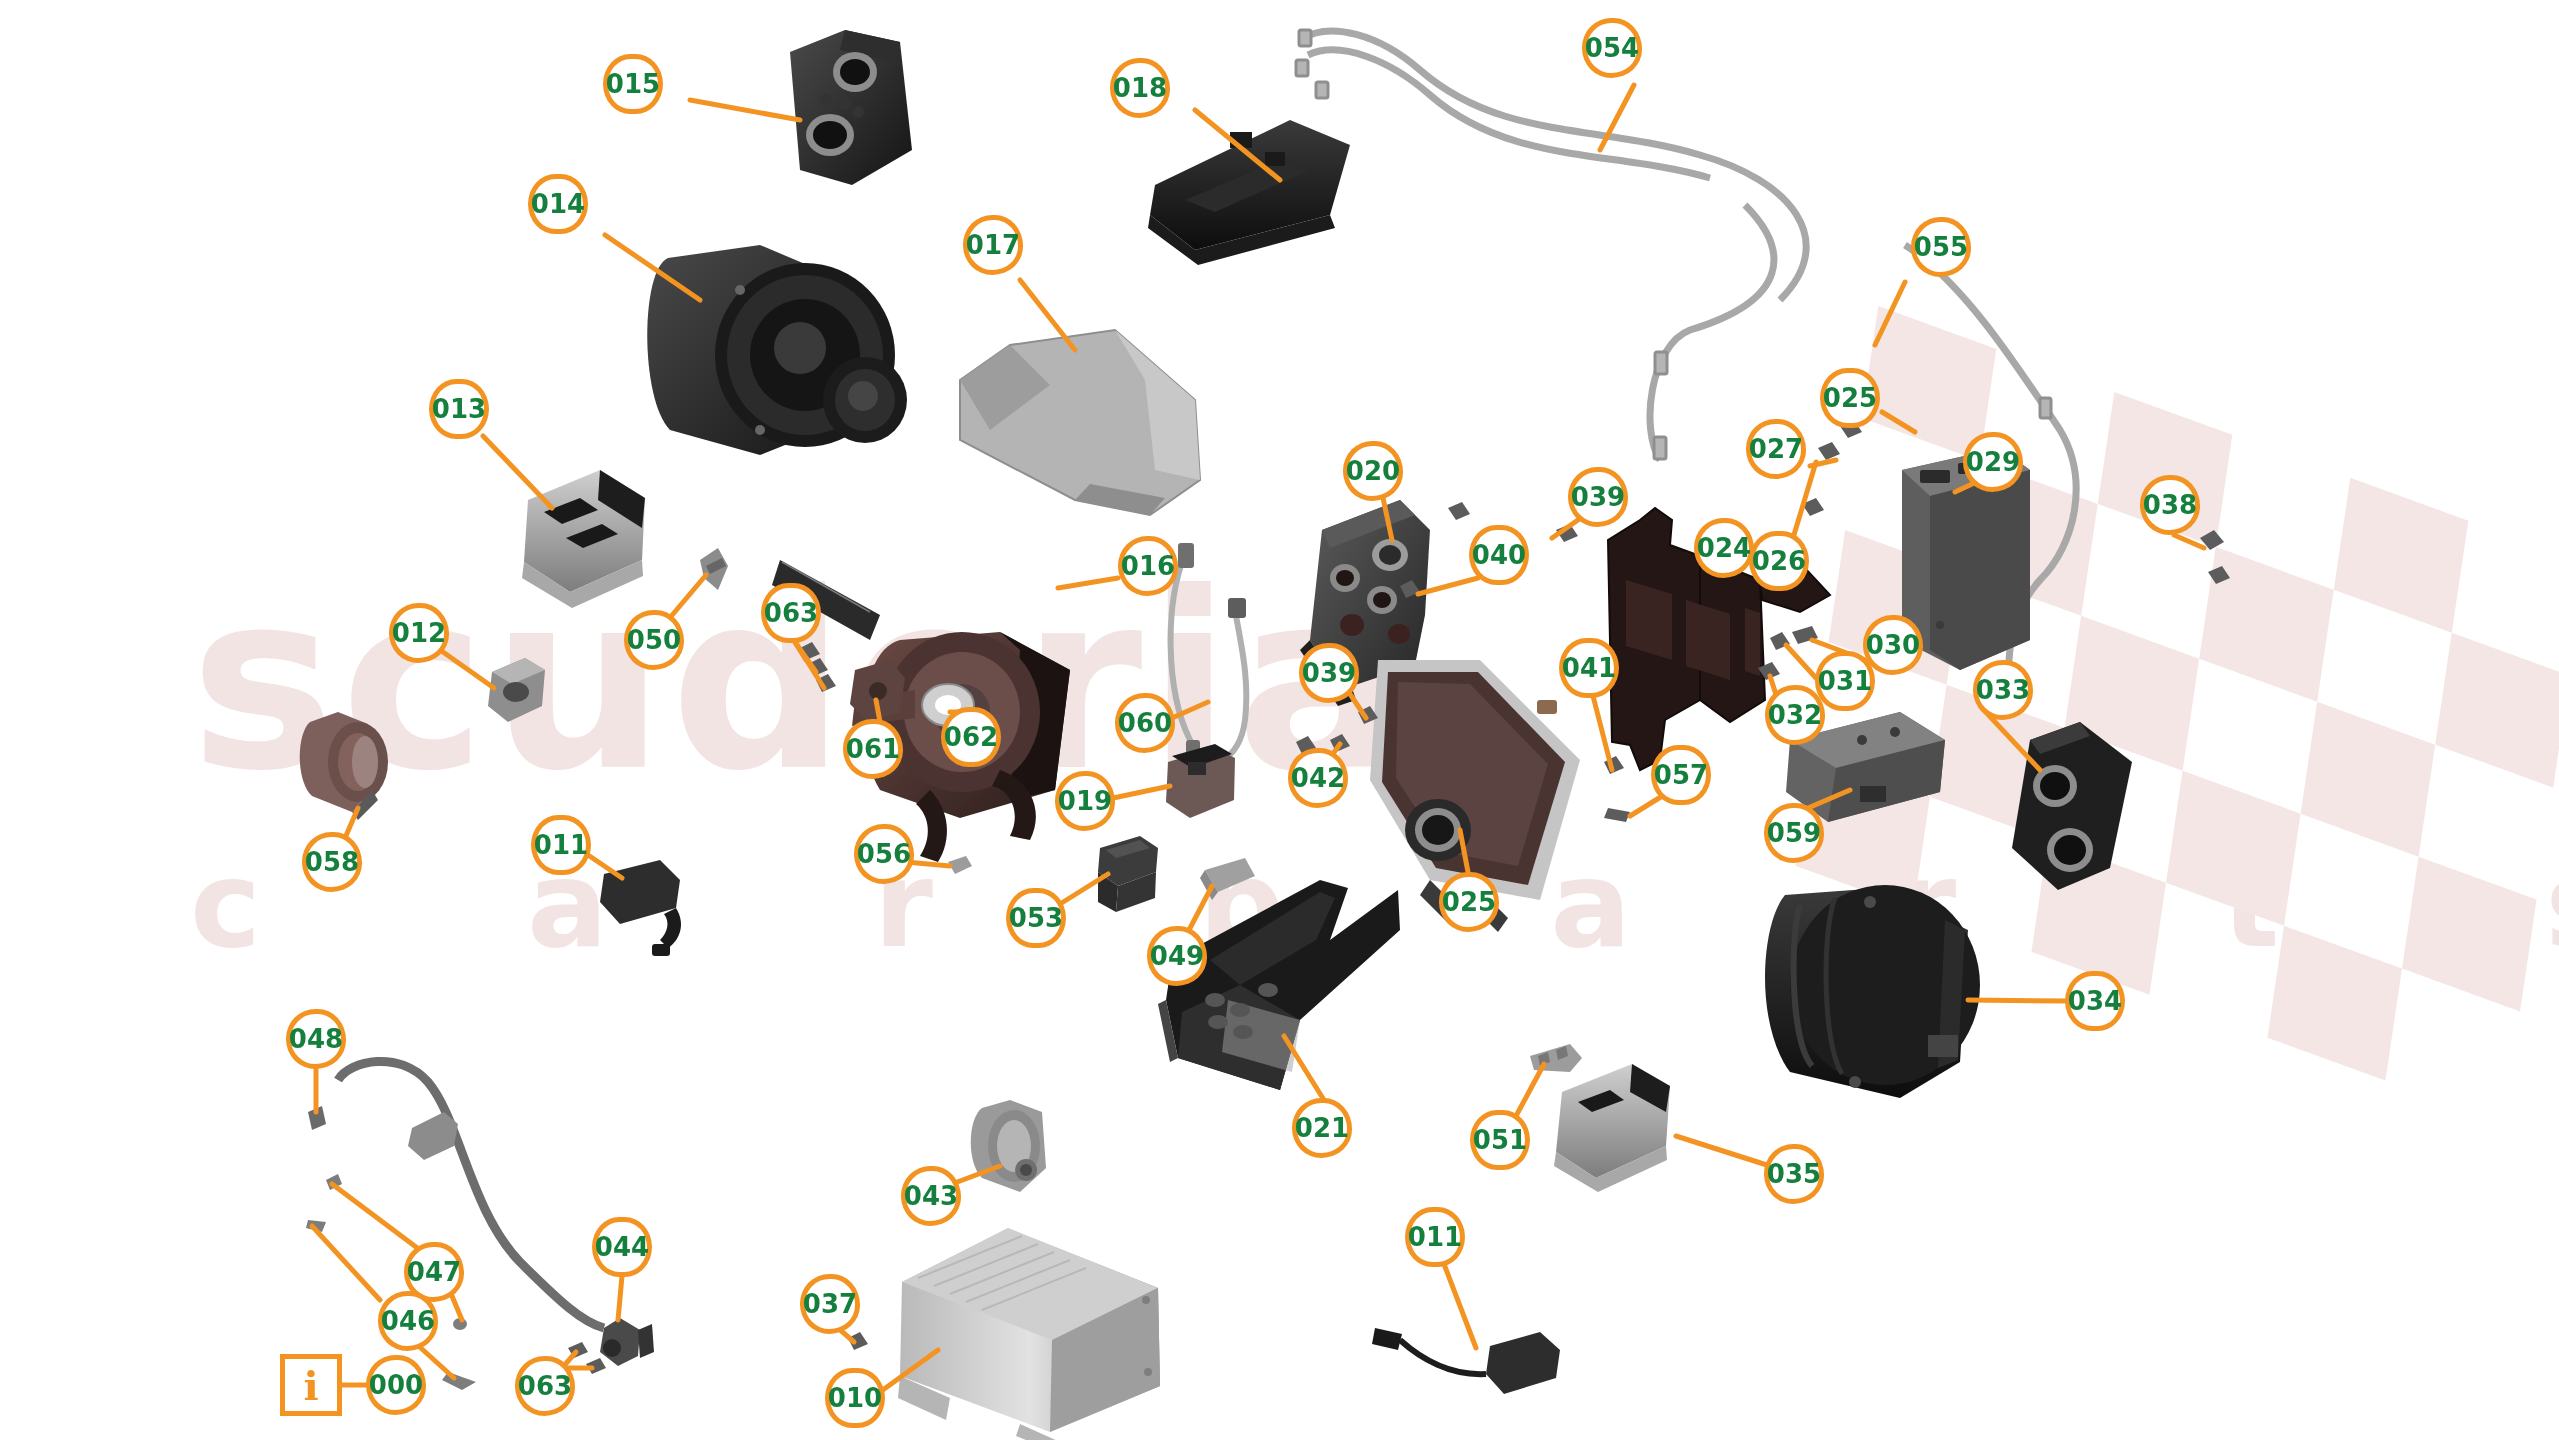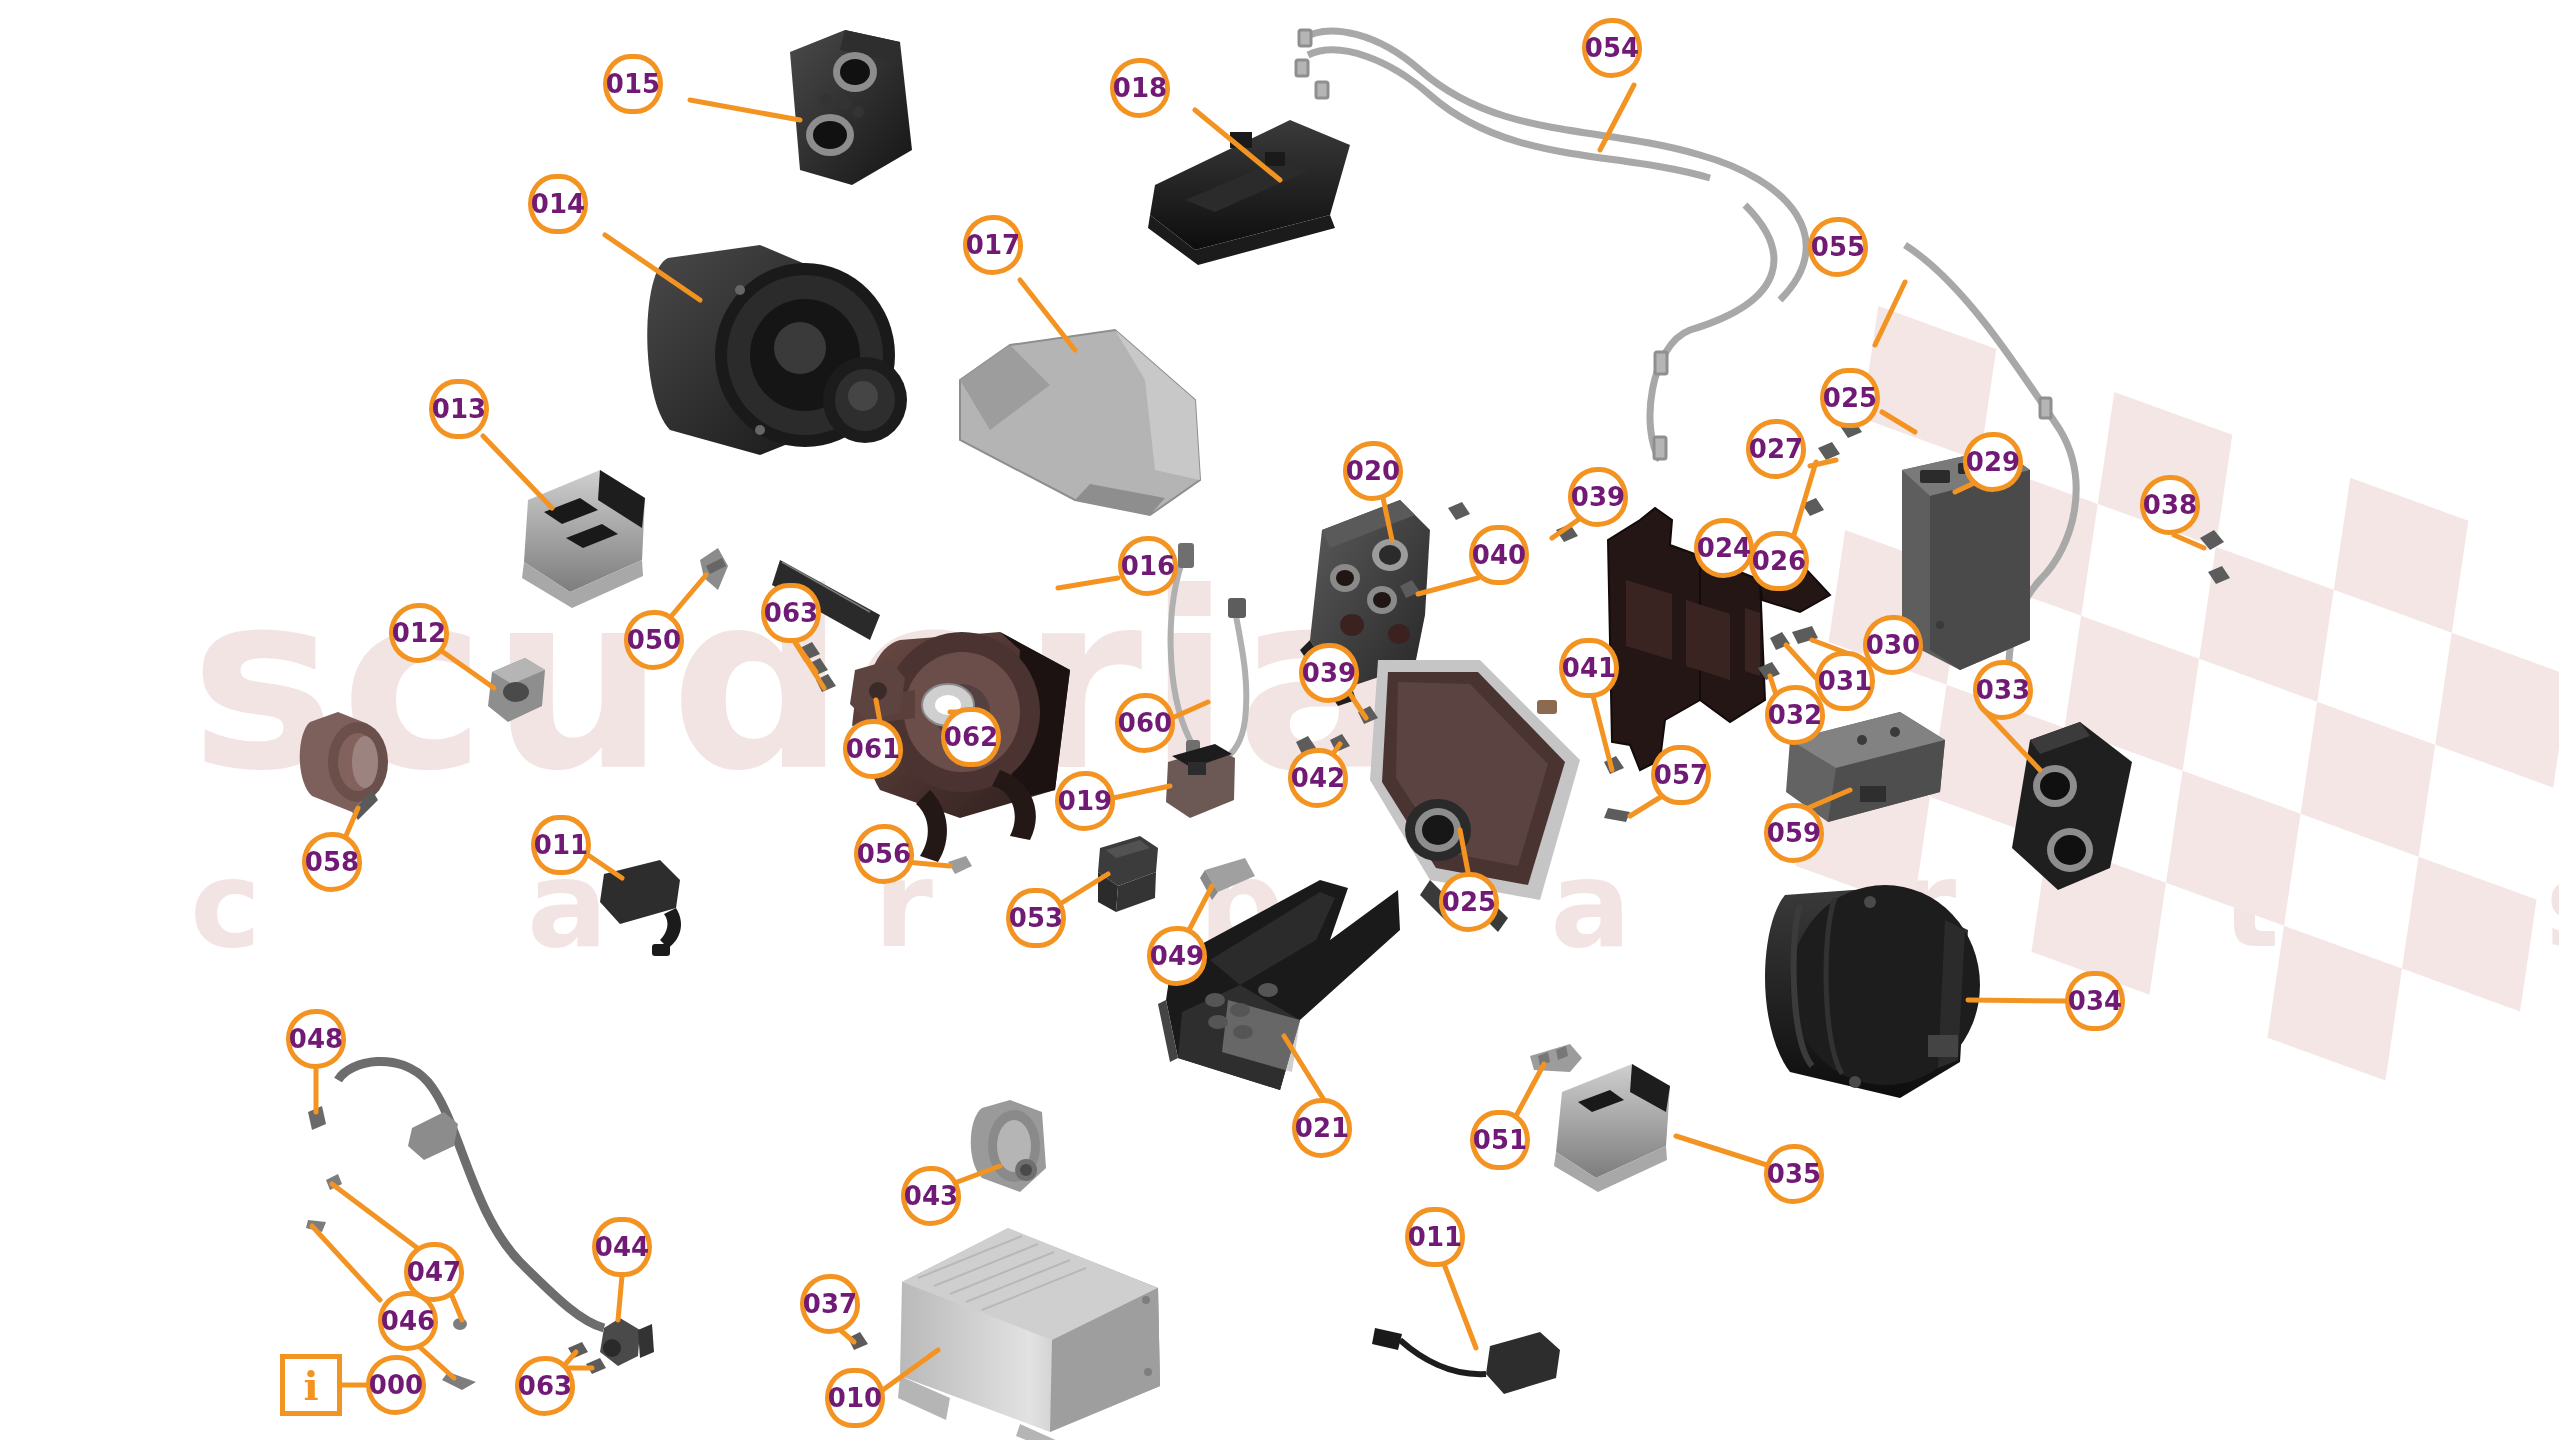--- a/index.html
+++ b/index.html
@@ -17,21 +17,21 @@
   .wm-row2{left:190px;top:845px;font-size:120px;letter-spacing:112px;}
   .wm-flag{position:absolute;right:-40px;top:430px;width:760px;height:560px;
            transform:skewY(20deg) skewX(-8deg);opacity:1;}
   .wm-flag i{position:absolute;display:block;background:#f5e6e6;width:118px;height:118px;}
 
   
   .bub{position:absolute;width:60px;height:60px;border:5px solid #F39422;
        border-radius:50% 48% 52% 50%/50% 52% 48% 50%;
        background:#ffffff;box-sizing:border-box;
        display:flex;align-items:center;justify-content:center;
-       font-size:26px;font-weight:700;color:#701a75;z-index:30;
+       font-size:26px;font-weight:700;color:#15803d;z-index:30;
        font-family:"DejaVu Sans","Liberation Sans",sans-serif;}
   .bub.oval{border-radius:50%/55%;}
 
   
   svg.leaders{position:absolute;inset:0;width:2559px;height:1440px;z-index:20;
               pointer-events:none;}
   svg.leaders line,svg.leaders path{stroke:#F39422;stroke-width:5;fill:none;
               stroke-linecap:round;}
 
   
@@ -492,21 +492,21 @@
   <div class="infobox" style="left:280px;top:1354px;">
     <span>i</span>
   </div>
 
   <div id="bubbles">
       <div class="bub oval" style="left: 603px; top: 54px;">015</div>
       <div class="bub" style="left: 1110px; top: 58px;">018</div>
       <div class="bub" style="left: 1582px; top: 18px;">054</div>
       <div class="bub oval" style="left: 528px; top: 174px;">014</div>
       <div class="bub" style="left: 963px; top: 215px;">017</div>
-      <div class="bub" style="left: 1808px; top: 217px; text-align: right;">055</div>
+      <div class="bub" style="left: 1911px; top: 217px; text-align: right;">055</div>
       <div class="bub oval" style="left: 1820px; top: 368px;">025</div>
       <div class="bub" style="left: 1746px; top: 419px;">027</div>
       <div class="bub" style="left: 1963px; top: 432px;">029</div>
       <div class="bub oval" style="left: 429px; top: 379px;">013</div>
       <div class="bub" style="left: 1343px; top: 441px; text-align: right;">020</div>
       <div class="bub" style="left: 1568px; top: 467px;">039</div>
       <div class="bub oval" style="left: 1749px; top: 531px;">026</div>
       <div class="bub" style="left: 1694px; top: 518px;">024</div>
       <div class="bub" style="left: 2140px; top: 475px;">038</div>
       <div class="bub oval" style="left: 1469px; top: 525px;">040</div>

